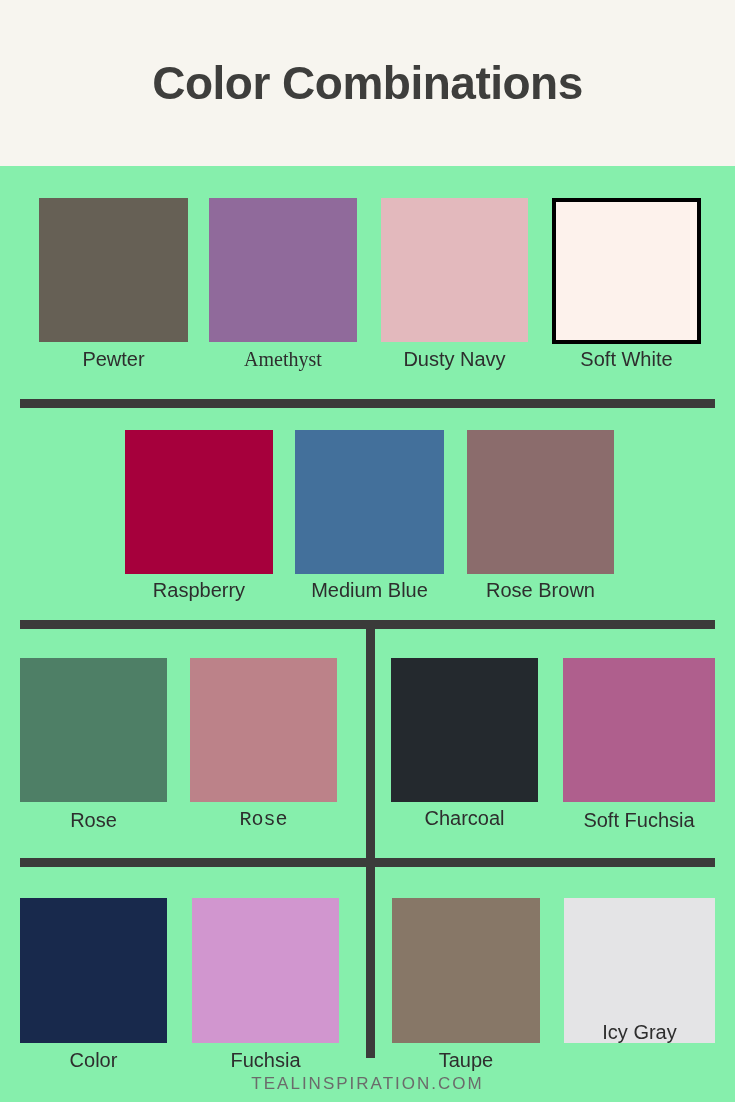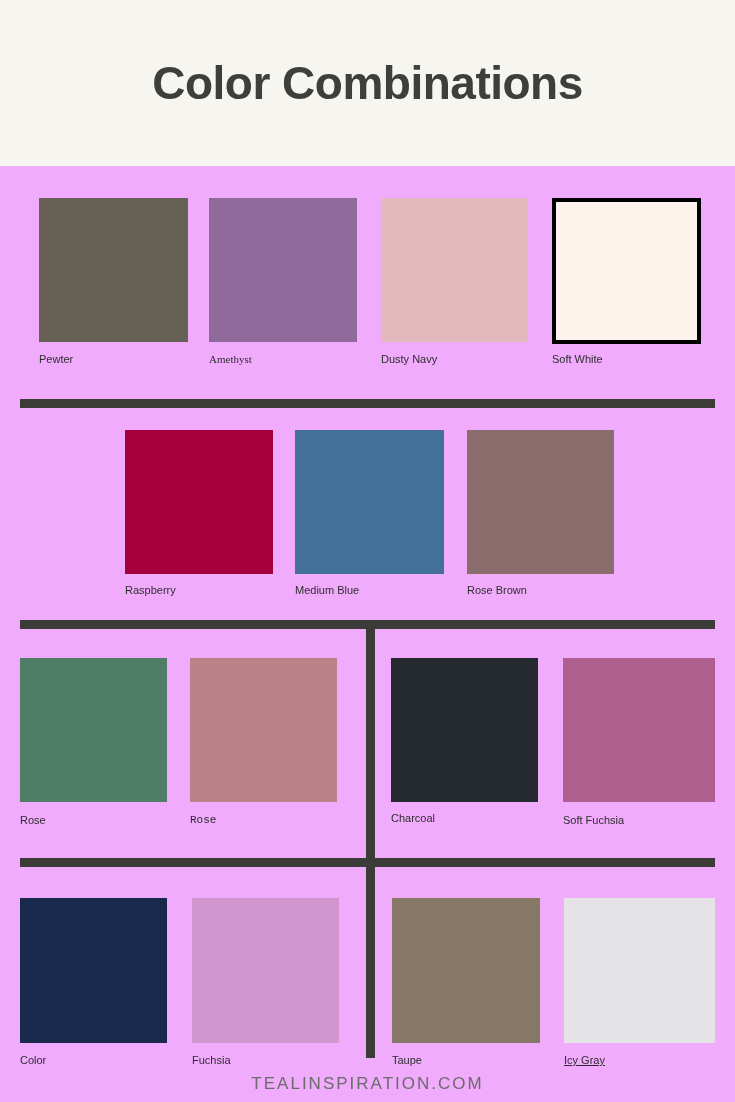--- a/index.html
+++ b/index.html
@@ -4,21 +4,21 @@
 <style>
   html, body {
     margin: 0;
     padding: 0;
     background: #ffffff;
   }
   #page {
     position: relative;
     width: 735px;
     height: 1102px;
-    background: #f0abfc;
+    background: #86efac;
     font-family: "Liberation Sans", sans-serif;
     overflow: hidden;
   }
 
   
   .header {
     position: absolute;
     left: 0; top: 0;
     width: 735px;
     height: 166px;
@@ -53,23 +53,24 @@
   
   .swatch {
     position: absolute;
     box-sizing: border-box;
   }
   .swatch.bordered {
     border: 4px solid #000000;
   }
   .swatch-label {
     position: absolute;
-    font-size: 11px;
+    font-size: 20px;
     line-height: 20px;
     color: #2e2e2e;
+    text-align: center;
     white-space: nowrap;
   }
 
   
   .footer {
     position: absolute;
     left: 0;
     top: 1074px;
     width: 735px;
     text-align: center;
@@ -131,17 +132,17 @@
   <div class="swatch" style="left: 20px; top: 898px; width: 147px; height: 145px; background-color: rgb(24, 41, 76);"></div>
   <div class="swatch-label" style="left:20px; top:1050px; width:147px;">Color</div>
 
   <div class="swatch" style="left: 192px; top: 898px; width: 147px; height: 145px; background-color: rgb(209, 150, 207);"></div>
   <div class="swatch-label" style="left:192px; top:1050px; width:147px;">Fuchsia</div>
 
   <div class="swatch" style="left: 392px; top: 898px; width: 148px; height: 145px; background-color: rgb(135, 119, 103);"></div>
   <div class="swatch-label" style="left:392px; top:1050px; width:148px;">Taupe</div>
 
   <div class="swatch" style="left: 564px; top: 898px; width: 151px; height: 145px; background-color: rgb(228, 228, 230);"></div>
-  <div class="swatch-label" style="left:564px; top:1050px; width:151px;text-decoration:underline;">Icy Gray</div>
+  <div class="swatch-label" style="left:564px; top:1022px; width:151px;">Icy Gray</div>
 
   <div class="footer">TEALINSPIRATION.COM</div>
 
 </div>
 
 </body></html>

